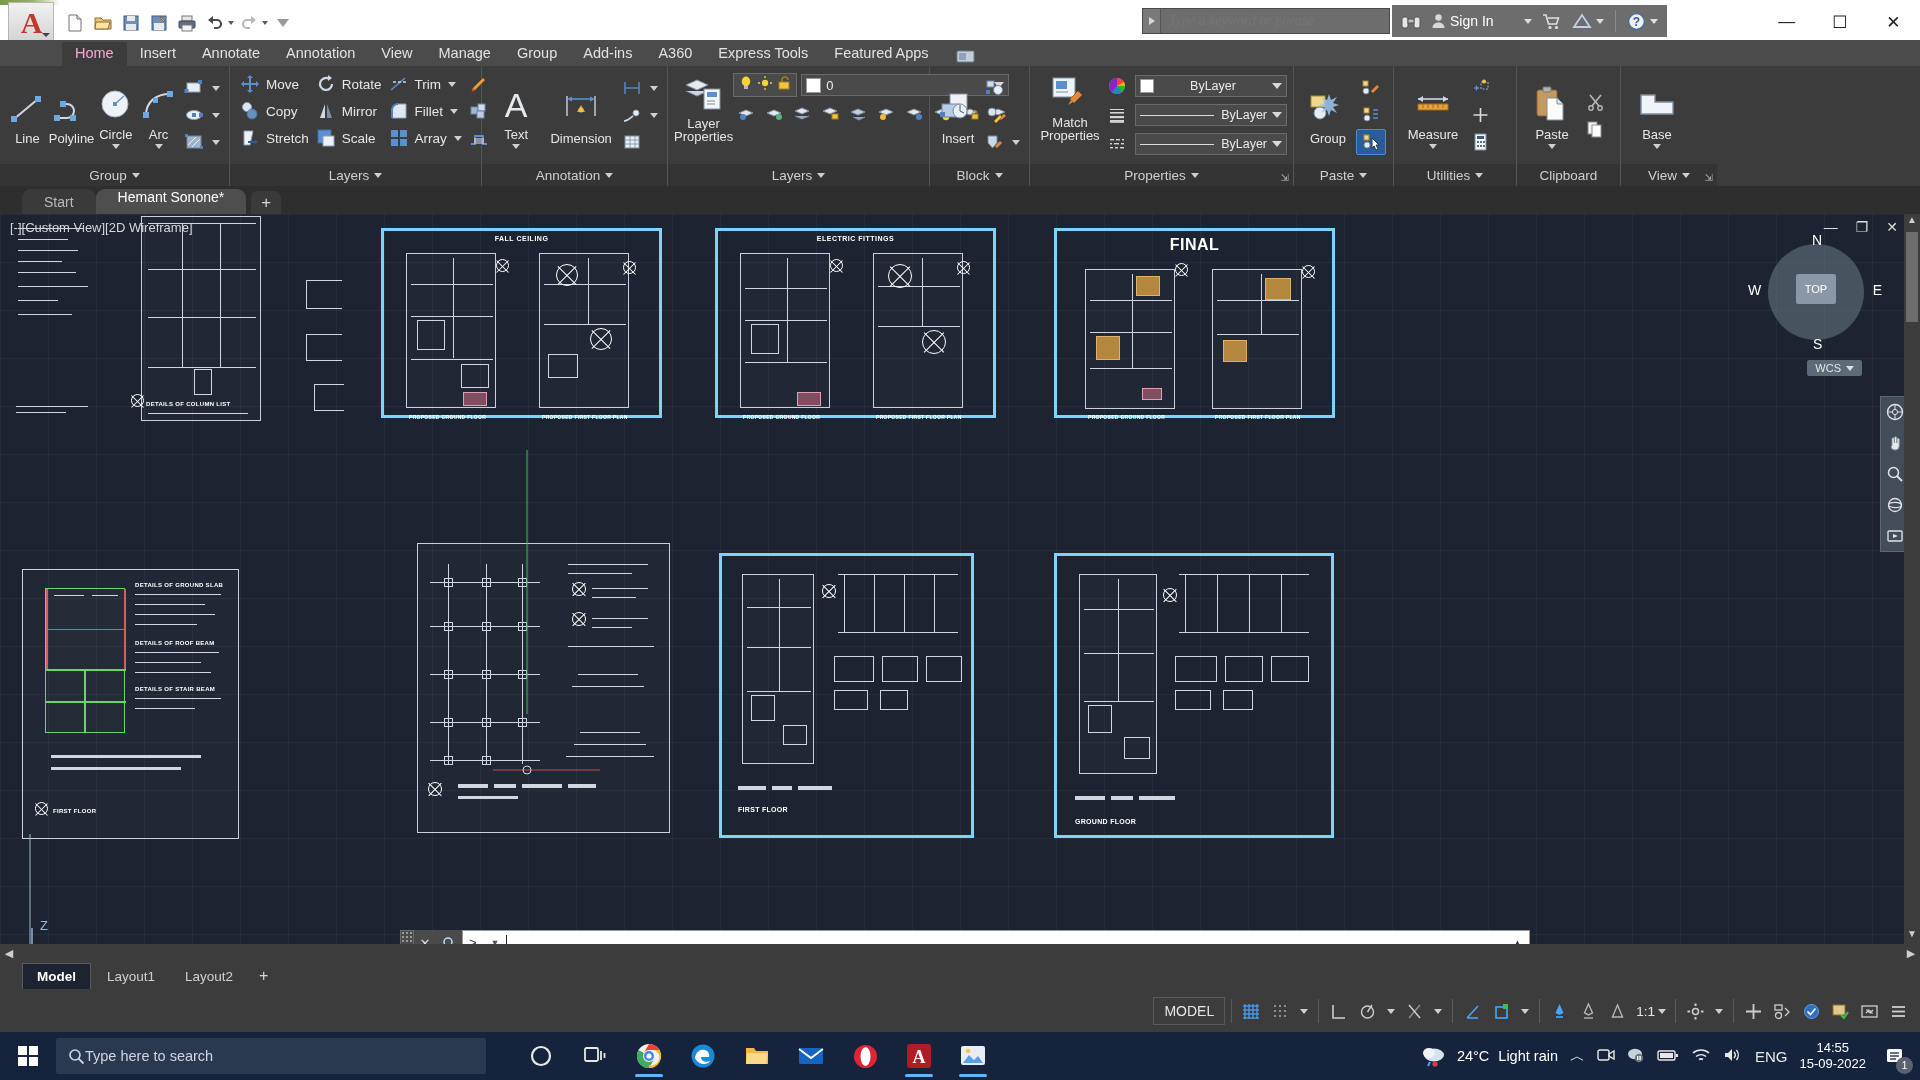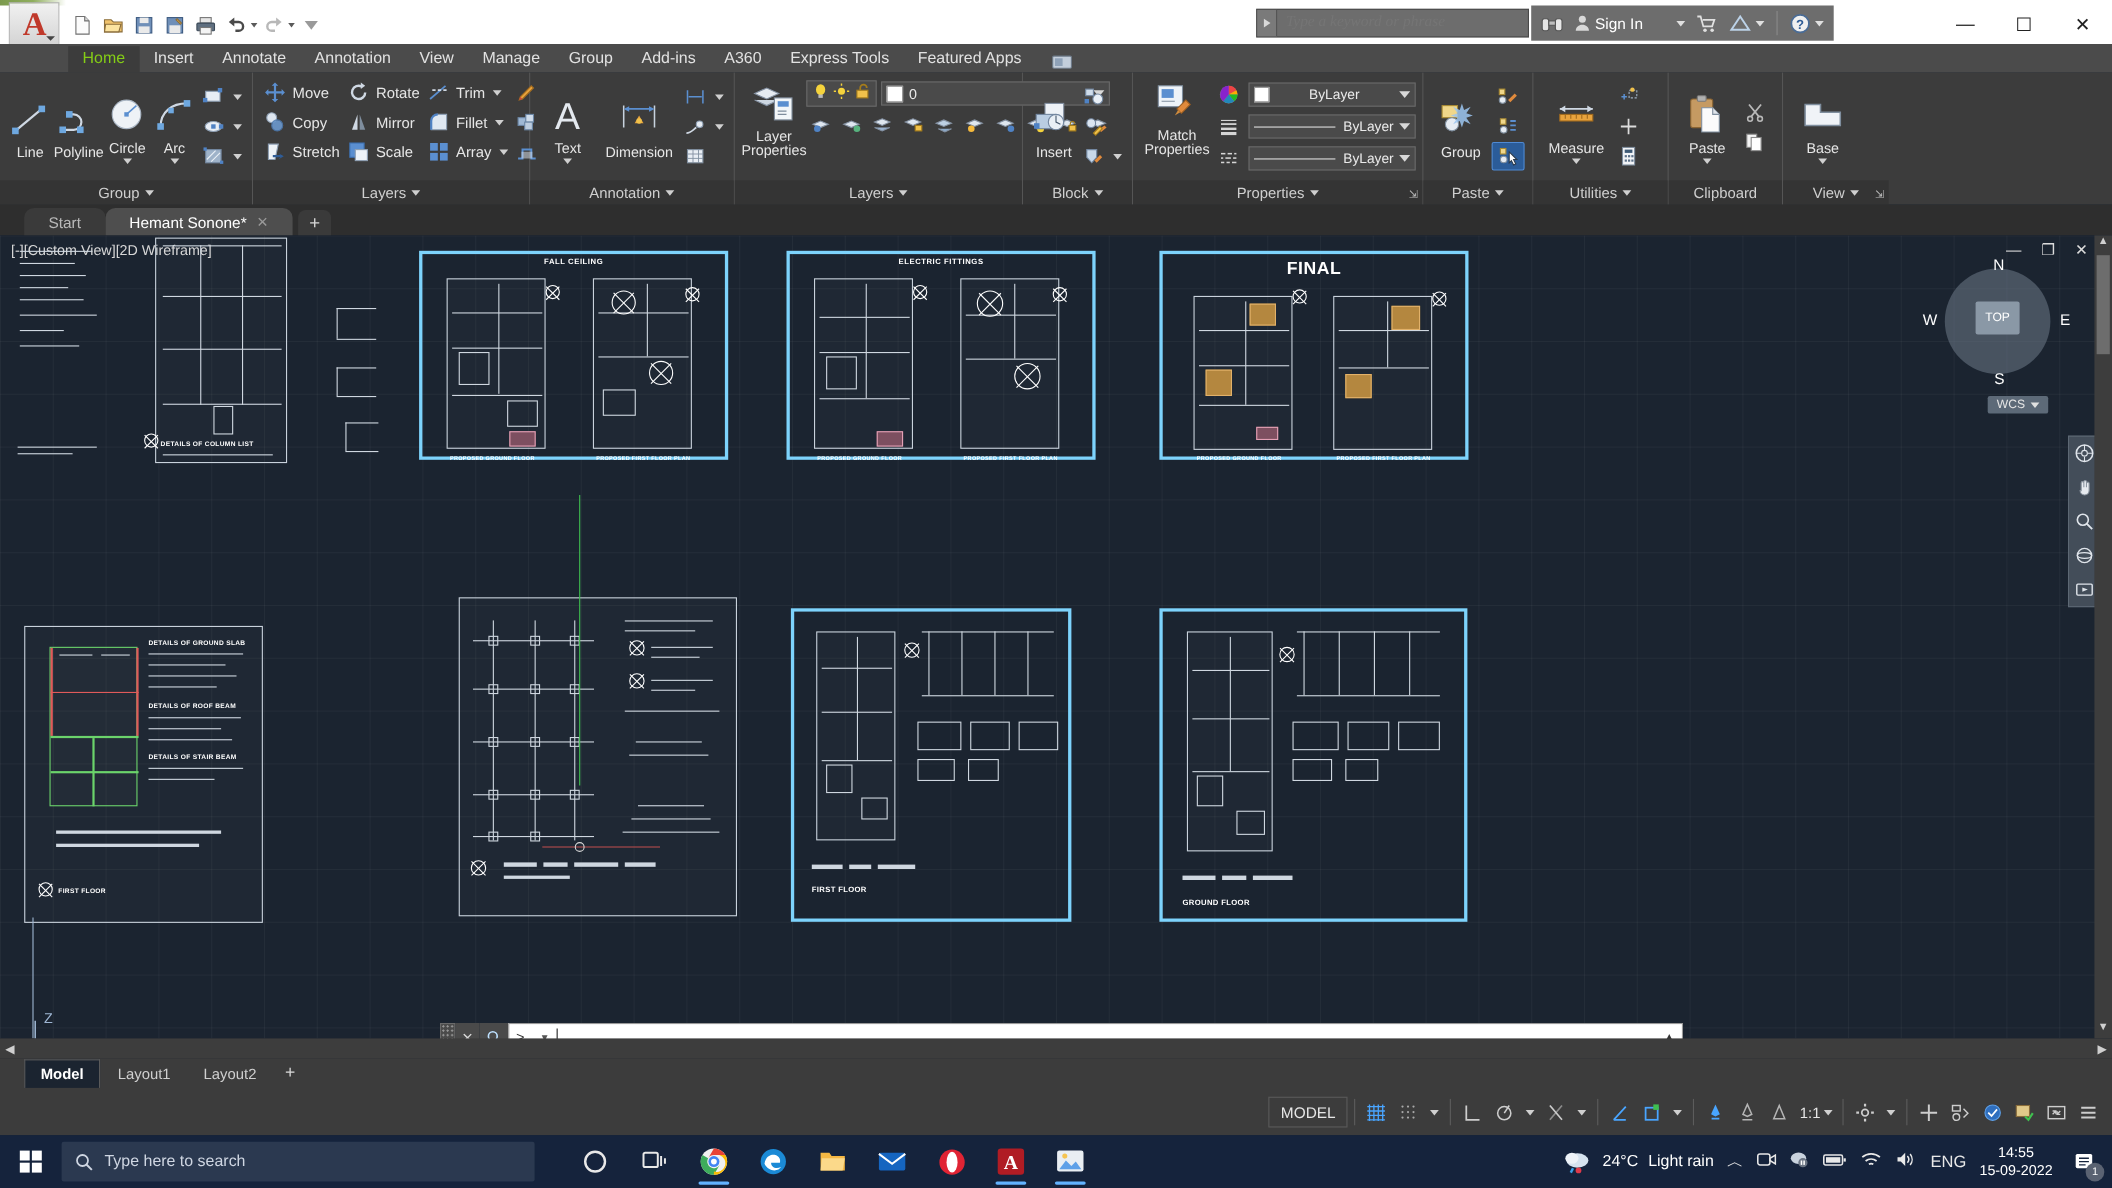--- a/index.html
+++ b/index.html
@@ -39,21 +39,21 @@
   .tb-right .ti { height:30px; display:flex; align-items:center; gap:4px; padding:0 3px; color:#ffffff; font-size:14px; cursor:pointer;}
   .tb-right .vsep { width:1px; height:22px; background:#8a8a8a; margin:0 4px; }
   .tb-right .dd { width:0;height:0;border-left:4px solid transparent;border-right:4px solid transparent;border-top:5px solid #e0e0e0;}
 
   .wincontrols { position:absolute; right:0; top:0; width:160px; height:44px; display:flex; }
   .wincontrols div { flex:1; display:flex; align-items:center; justify-content:center; color:#222; font-size:17px; cursor:pointer;}
 
   
   .ribbontabs { position:absolute; left:0; top:40px; width:1920px; height:26px; background:#4b4b4b; display:flex; align-items:flex-end; padding-left:62px;}
   .ribbontabs .rt { padding:3px 13px 5px 13px; font-size:14.5px; color:#e2e2e2; cursor:pointer; }
-  .ribbontabs .rt.active { background:#3c3c3c; color:#84cc16; }
+  .ribbontabs .rt.active { background:#3c3c3c; color:#f9a8d4; }
   .ribbontabs .wsbox { margin-left:14px; margin-bottom:2px; display:flex; align-items:center; gap:4px; }
 
   
   .ribbon { position:absolute; left:0; top:66px; width:1920px; height:120px; background:#3c3c3c; display:flex; }
   .panel { position:relative; height:120px; display:flex; flex-direction:column;
       border-right:1px solid #555; }
   .panelbody { flex:1; display:flex; align-items:center; padding:2px 6px; }
   .panellabel { height:22px; display:flex; align-items:center; justify-content:center; gap:5px;
       font-size:13.5px; color:#cfcfcf; background:#343434; }
   .panellabel .dd { width:0;height:0;border-left:4px solid transparent;border-right:4px solid transparent;border-top:5px solid #cfcfcf;}
@@ -83,21 +83,21 @@
   .propctl .nm { font-size:12.5px;color:#eaeaea; flex:1; text-align:right;}
   .propctl .dd { width:0;height:0;border-left:5px solid transparent;border-right:5px solid transparent;border-top:6px solid #d8d8d8;}
   .propctl .lineprev { flex:1; height:1px; background:#ddd; margin-right:2px;}
 
   .statetoggle { display:flex; align-items:center; gap:3px; background:#4a4a4a; border:1px solid #6a6a6a; padding:1px 4px; height:24px;}
 
   
   .doctabs { position:absolute; left:0; top:186px; width:1920px; height:28px; background:#2e2e2e; display:flex; align-items:flex-end; padding-left:22px; }
   .doctab { height:25px; padding:0 22px; display:flex; align-items:center; gap:9px;
       font-size:14px; color:#b9b9b9; background:#3a3a3a; border-top-left-radius:9px; border-top-right-radius:9px; cursor:pointer;}
-  .doctab.active { background:#4e4e4e; color:#ffffff; }
+  .doctab.active { background:#4e4e4e; color:#ffffff;flex-direction:column; }
   .doctab .x { font-size:13px; color:#9a9a9a; }
   .newtab { width:30px;height:23px; margin-left:5px; background:#3a3a3a; border-top-left-radius:7px;border-top-right-radius:7px;
       display:flex;align-items:center;justify-content:center; color:#d6d6d6; font-size:17px; cursor:pointer;}
 
   
   .canvas { position:absolute; left:0; top:214px; width:1920px; height:730px; background:#1b2430; overflow:hidden;}
   .gridlines { position:absolute; inset:0;
      background-image:
        linear-gradient(to right, rgba(255,255,255,.040) 1px, transparent 1px),
        linear-gradient(to bottom, rgba(255,255,255,.040) 1px, transparent 1px);
@@ -163,21 +163,21 @@
   .sbi.on { color:#49a5ff; }
   .sbdd { width:0;height:0;border-left:4px solid transparent;border-right:4px solid transparent;border-top:5px solid #d0d0d0; margin:0 4px;}
   .sbsep { width:1px;height:24px;background:#5c5c5c; margin:0 4px;}
   .sbscale { color:#e6e6e6; font-size:13.5px; padding:0 3px; display:flex; align-items:center; gap:3px;}
 
   
   .taskbar { position:absolute; left:0; top:1032px; width:1920px; height:48px; background:#15233c; display:flex; align-items:center;}
   .startbtn { width:56px; height:48px; display:flex; align-items:center; justify-content:center; cursor:pointer;}
   .winlogo { width:20px;height:20px; display:grid; grid-template-columns:1fr 1fr; grid-template-rows:1fr 1fr; gap:2.5px;}
   .winlogo i { background:#ffffff; display:block;}
-  .searchbox { width:430px; height:36px; background:#2b3950; display:flex; align-items:center; gap:10px; padding:0 12px; border-radius:2px; cursor:text;}
+  .searchbox { width:430px; height:36px; background:#2b3950; display:flex; align-items:center; gap:0; padding:0 12px; border-radius:2px; cursor:text;}
   .searchbox .t { color:#cfd6e2; font-size:14.5px; }
   .tbicons { display:flex; align-items:center; gap:8px; margin-left:32px;}
   .tbi { width:46px; height:44px; display:flex; align-items:center; justify-content:center; cursor:pointer; position:relative;}
   .tbi.active:after { content:""; position:absolute; bottom:1px; left:9px; right:9px; height:3px; background:#63b3ff; border-radius:2px;}
   .tray { position:absolute; right:0; top:0; height:48px; display:flex; align-items:center; gap:12px; padding-right:8px;}
   .tray .wx { display:flex; align-items:center; gap:9px; color:#fff; font-size:14.5px;}
   .tray .ti2 { color:#e8e8e8; font-size:15px; cursor:pointer;}
   .tray .clock { color:#ffffff; font-size:13px; line-height:16px; text-align:center; cursor:pointer;}
   .tray .notif { width:34px;height:34px; display:flex;align-items:center;justify-content:center; color:#fff; font-size:16px; position:relative;}
   .tray .badge { position:absolute; right:-1px; bottom:-1px; width:17px;height:17px;border-radius:50%;

